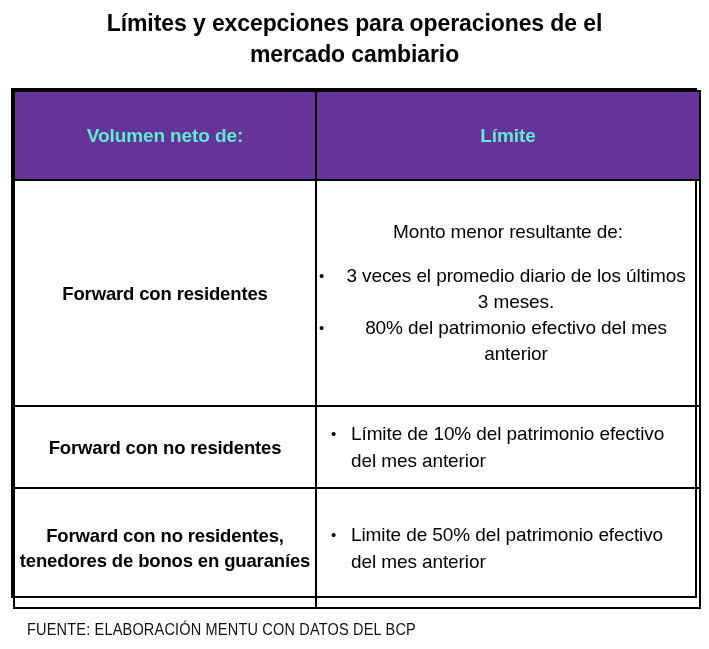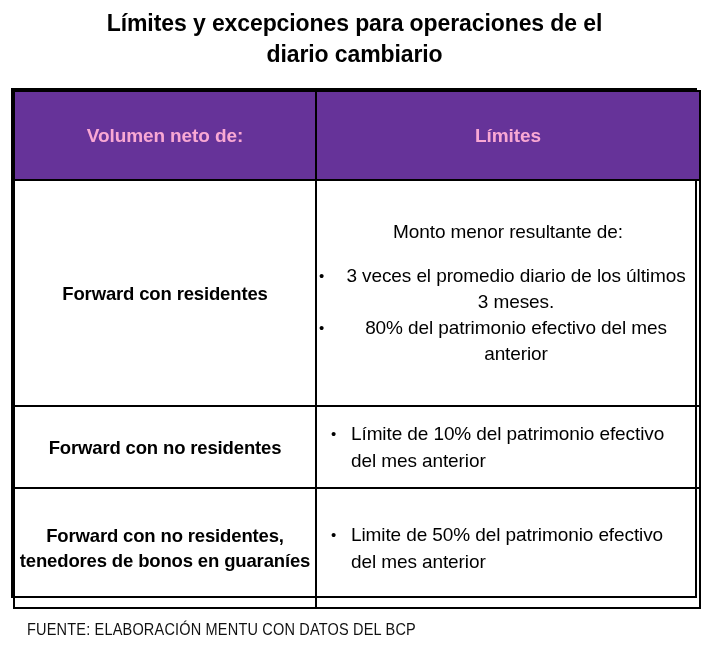--- a/index.html
+++ b/index.html
@@ -53,21 +53,21 @@
     vertical-align: middle;
     box-sizing: border-box;
   }
   .col-a { width: 302px; }
   .col-b { width: 384px; }
 
   
   .hdr-row th {
     background: #663399;
     height: 89px;
-    color: #f9a8d4;
+    color: #5eead4;
     font-size: 19px;
     font-weight: bold;
     text-align: center;
     letter-spacing: -0.1px;
   }
 
   
   .cell-label {
     text-align: center;
     font-size: 18.5px;
@@ -146,34 +146,34 @@
     transform: scaleX(0.88);
     transform-origin: left center;
     white-space: nowrap;
   }
 </style>
 </head>
 <body>
 
 <div class="title">
   <span class="tline">Límites y excepciones para operaciones de el</span>
-  <span class="tline">diario cambiario</span>
+  <span class="tline">mercado cambiario</span>
 </div>
 
 <div class="table-wrap">
   <table class="tbl">
     <colgroup>
       <col class="col-a">
       <col class="col-b">
     </colgroup>
 
     <thead>
       <tr class="hdr-row">
         <th>Volumen neto de:</th>
-        <th>Límites</th>
+        <th>Límite</th>
       </tr>
     </thead>
 
     <tbody>
 
       <tr>
         <td class="cell-label r1-left">Forward con residentes</td>
         <td class="cell-body">
           <span class="lead-line">Monto menor resultante de:</span>
           <ul class="bullets">

